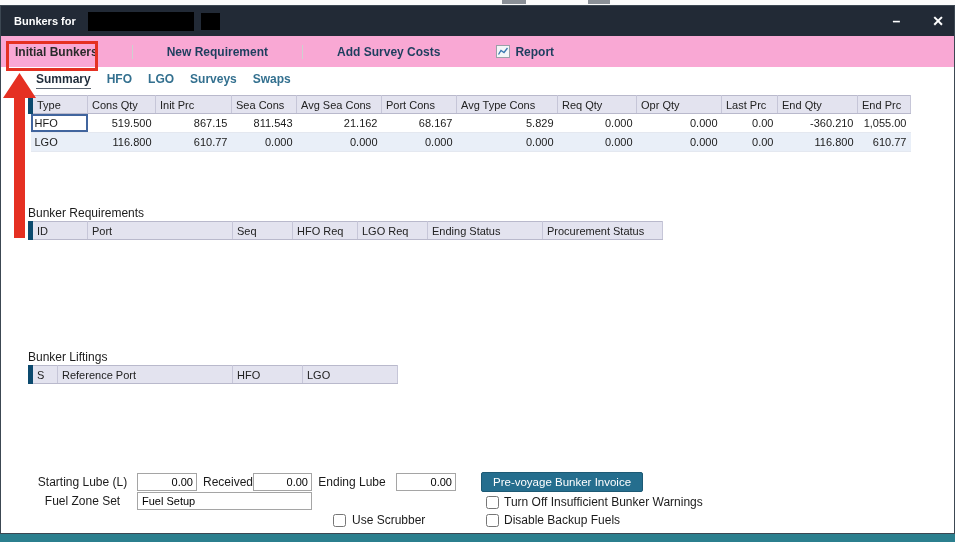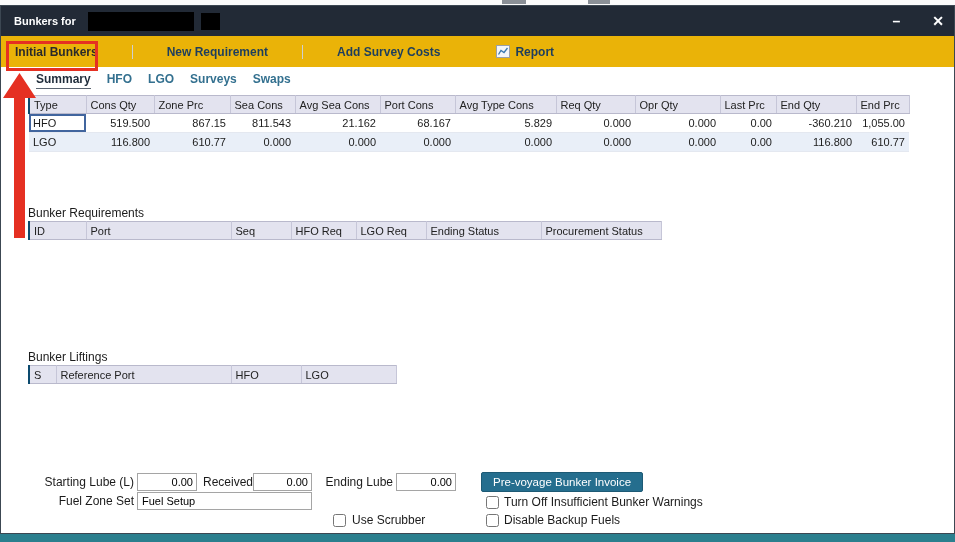--- a/index.html
+++ b/index.html
@@ -16,46 +16,46 @@
 
   .titlebar { position:absolute; top:0; left:0; right:0; height:30px; background:#222a36;
               display:flex; align-items:center; color:#fff; }
   .titlebar .title { font-size:11px; font-weight:bold; margin-left:13px; white-space:nowrap; }
   .redact-lg { width:106px; height:19px; background:#000; margin-left:12px; }
   .redact-sm { width:19px; height:17px; background:#000; margin-left:7px; }
   .win-btns { position:absolute; right:10px; top:0; height:30px; display:flex; align-items:center; gap:32px; }
   .win-btn { color:#fff; font-size:14px; font-weight:bold; cursor:pointer; line-height:1; }
 
   .toolbar { position:absolute; top:30px; left:0; right:0; height:31px; display:flex; align-items:center;
-             padding-left:14px; background:#eab308;gap:24px; }
+             padding-left:14px; background:#f9a8d4;gap:24px; }
   .tb-item { font-size:12px; font-weight:bold; color:#1d3e5e; cursor:pointer; white-space:nowrap; }
   .tb-item.first { color:#2a2a2a; }
   .tb-sep { width:1px; height:14px; background:#cfcfcf; margin:0 10px; }
   .report-group { display:flex; align-items:center; margin-left:32px; gap:5px; }
   .report-icon { width:14px; height:13px; display:block; }
 
   .tabs { position:absolute; top:66px; left:35px; display:flex; gap:16px; }
   .tab { font-size:12px; font-weight:bold; color:#33708f; cursor:pointer; padding-bottom:2px; }
   .tab.active { color:#1f2c3a; border-bottom:1px solid #5a6470; }
 
   table.grid { border-collapse:collapse; table-layout:fixed; font-size:11px; position:absolute; }
   .grid th { background:#e3e3ef; border-top:1px solid #b9b9cc; border-bottom:1px solid #b9b9cc;
              border-right:1px solid #c6c6d8; font-weight:normal; color:#222; text-align:left;
              padding:2px 4px; height:18px; overflow:hidden; white-space:nowrap; }
-  .grid th:first-child { border-left:2px solid #0c4a6e;margin-top:44px; }
+  .grid th:first-child { border-left:5px solid #0c4a6e;margin-top:44px; }
   .grid td { padding:2px 4px; height:19px; border-bottom:1px solid #e4e8f0; color:#1b1b1b;
              overflow:hidden; white-space:nowrap; background:#fff; }
   .grid tr.row-alt td { background:#e9eff8; }
   .num { text-align:right; }
   .blue { color:#3566a4; }
   td.focus { box-shadow: inset 0 0 0 2px #41659e; }
 
   .section-label { position:absolute; font-size:12px; color:#1b1b1b; }
 
-  .f-label { position:absolute; font-size:12px; color:#1b1b1b; text-align:right; line-height:18px; white-space:nowrap; }
+  .f-label { position:absolute; font-size:12px; color:#1b1b1b; text-align:center; line-height:18px; white-space:nowrap; }
   .f-input { position:absolute; height:18px; border:1px solid #a5a5a5; background:#fff; font-size:11px;
              font-family:inherit; text-align:right; padding:1px 3px; }
   .f-combo { position:absolute; height:18px; border:1px solid #a5a5a5; background:#fff; font-size:11px;
              font-family:inherit; text-align:left; padding:1px 4px; }
   .invoice-btn { position:absolute; height:20px; background:#256e8e; border:1px solid #1d5a75; border-radius:2px;
                  color:#fff; font-size:11.5px; font-family:inherit; padding:0 11px; cursor:pointer; }
   .chk { position:absolute; display:flex; align-items:center; gap:5px; font-size:12px; color:#1b1b1b; cursor:pointer; }
   .chk input { width:13px; height:13px; margin:0; }
 
   .bottom-strip { position:absolute; bottom:0; left:0; width:955px; height:8px; background:#2b7f8e; }
@@ -122,21 +122,21 @@
           <col style="width:79px">
         <col style="width:85px">
           <col style="width:56px">
           <col style="width:80px">
           <col style="width:53px">
       </colgroup>
       <thead>
         <tr>
           <th>Type</th>
           <th>Cons Qty</th>
-          <th>Zone Prc</th>
+          <th>Init Prc</th>
           <th>Sea Cons</th>
           <th>Avg Sea Cons</th>
           <th>Port Cons</th>
           <th>Avg Type Cons</th>
           <th>Req Qty</th>
           <th>Opr Qty</th>
           <th>Last Prc</th>
           <th>End Qty</th>
           <th>End Prc</th>
         </tr>

